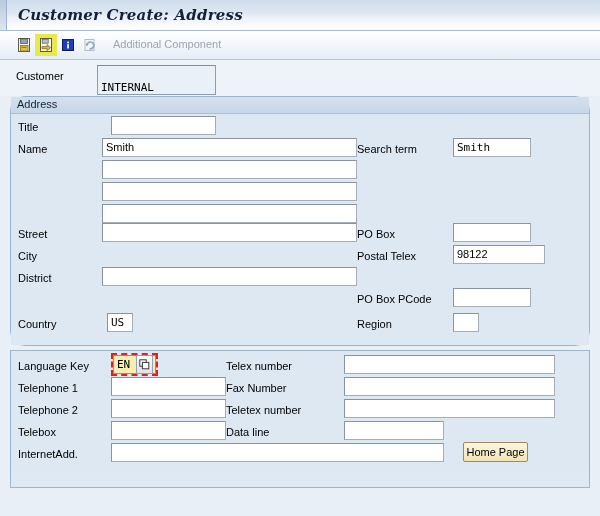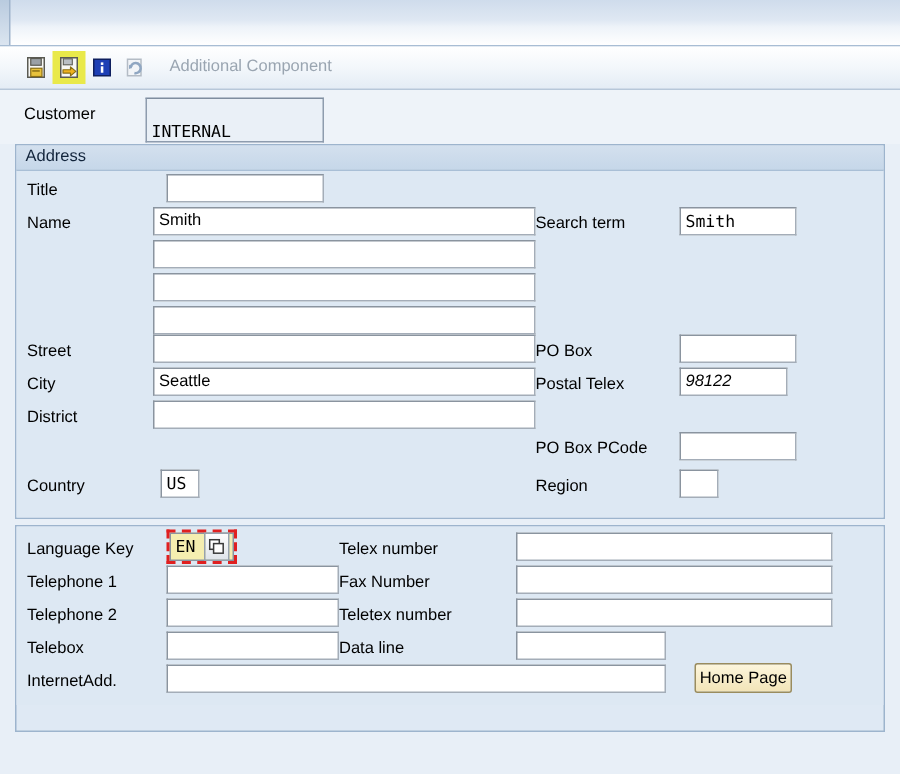--- a/index.html
+++ b/index.html
@@ -191,20 +191,21 @@
     text-align: center;
     color: #000;
     white-space: nowrap;
   }
 </style>
 </head>
 <body>
 
 <div class="titlebar">
   <div class="titlebar-left-edge"></div>
+  <div class="title-text">Customer Create: Address</div>
 </div>
 
 <div class="toolbar">
   <div class="tb-icons">
 
     <div class="tb-btn">
       <svg width="16" height="16" viewBox="0 0 16 16">
         <rect x="2.5" y="1.5" width="11" height="13" fill="#f7f7f4" stroke="#5a5a52" stroke-width="1"></rect>
         <rect x="4.5" y="2" width="7" height="4.5" fill="#9aa0a6" stroke="#5a5a52" stroke-width="0.8"></rect>
         <rect x="4.5" y="8.5" width="7.5" height="5.5" fill="#e8c23c" stroke="#8a6f14" stroke-width="0.8"></rect>
@@ -238,51 +239,50 @@
 
   </div>
   <div class="tb-label">Additional Component</div>
 </div>
 
 <div class="cust-area">
   <div class="cust-label">Customer</div>
   <div class="cust-input">INTERNAL</div>
 </div>
 
-<div class="group" style="height:250px;">
+<div class="group" style="height:250px;border-radius:15px;">
   <div class="group-header">Address</div>
   <div class="group-body" style="height:231px;">
 
     <div class="lbl" style="left:7px; top:6px;">Title</div>
     <div class="fld" style="left:100px; top:2px; width:105px;"></div>
 
     <div class="lbl" style="left:7px; top:28px;">Name</div>
     <div class="fld" style="left:91px; top:24px; width:255px;">Smith</div>
 
     <div class="fld" style="left:91px; top:46px; width:255px;"></div>
     <div class="fld" style="left:91px; top:68px; width:255px;"></div>
     <div class="fld" style="left:91px; top:90px; width:255px;"></div>
 
     <div class="lbl" style="left:346px; top:28px;">Search term</div>
     <div class="fld mono" style="left:442px; top:24px; width:78px;">Smith</div>
 
     <div class="lbl" style="left:7px; top:113px;">Street</div>
     <div class="fld" style="left:91px; top:109px; width:255px;"></div>
 
     <div class="lbl" style="left:7px; top:135px;">City</div>
-    <div class="fld" style="left:91px; top:131px; width:255px;">Seattle</div>
 
     <div class="lbl" style="left:7px; top:157px;">District</div>
     <div class="fld" style="left:91px; top:153px; width:255px;"></div>
 
     <div class="lbl" style="left:346px; top:113px;">PO Box</div>
     <div class="fld" style="left:442px; top:109px; width:78px;"></div>
 
     <div class="lbl" style="left:346px; top:135px;">Postal Telex</div>
-    <div class="fld" style="left:442px; top:131px; width:72px;font-style:italic;">98122</div>
+    <div class="fld" style="left:442px; top:131px; width:92px;">98122</div>
 
     <div class="lbl" style="left:346px; top:178px;">PO Box PCode</div>
     <div class="fld" style="left:442px; top:174px; width:78px;"></div>
 
     <div class="lbl" style="left:7px; top:203px;">Country</div>
     <div class="fld mono" style="left:96px; top:199px; width:26px;">US</div>
 
     <div class="lbl" style="left:346px; top:203px;">Region</div>
     <div class="fld mono" style="left:442px; top:199px; width:26px;"></div>
 

